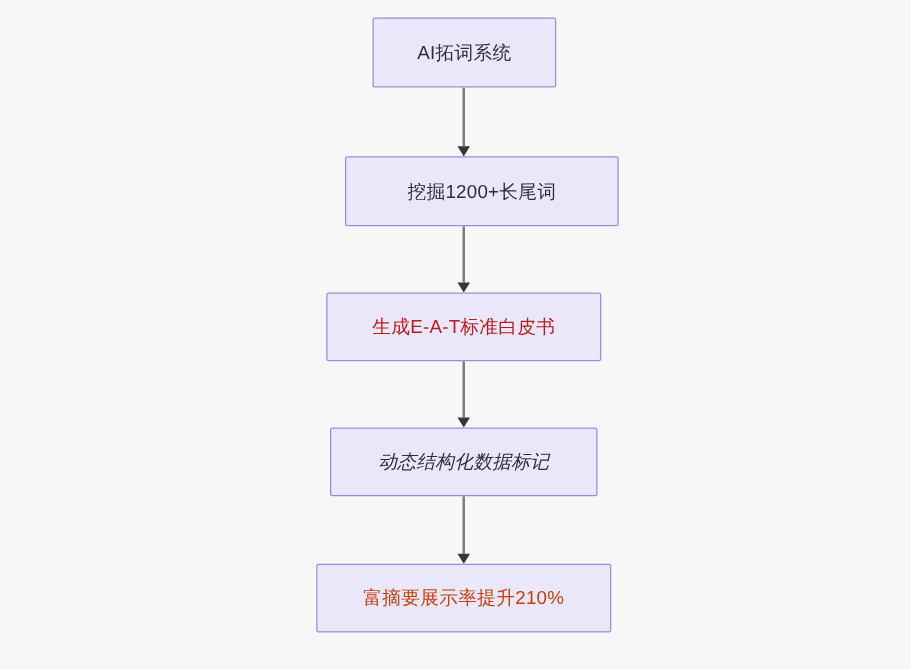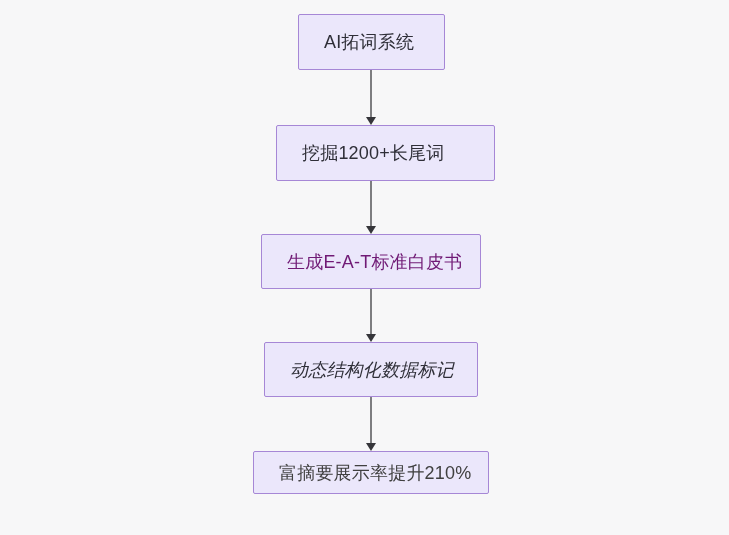--- a/index.html
+++ b/index.html
@@ -20,27 +20,26 @@
     height: 535px;
   }
   .node {
     position: absolute;
     box-sizing: border-box;
     background: #ebe7fb;
     border: 1px solid #a687d6;
     border-radius: 2px;
     display: flex;
     align-items: center;
-    justify-content: flex-start;
+    justify-content: center;
     color: #2f2f38;
-    font-size: 18px;
+    font-size: 15px;
     letter-spacing: 0.2px;
     white-space: nowrap;
     user-select: none;
-    padding-left: 25px;
   }
   .node-label {
     display: block;
     line-height: 1;
   }
   .edge {
     position: absolute;
     width: 0;
     height: 0;
     overflow: visible;
@@ -81,22 +80,22 @@
     <div class="edge" style="left: 371px; top: 397px;">
       <div class="edge-line" style="height: 46px; background: rgb(125, 125, 128);"></div>
       <div class="edge-head" style="top: 46px; border-top-color: rgb(53, 53, 58);"></div>
     </div>
     <div class="node" style="left: 298px; top: 14px; width: 147px; height: 56px; background: rgb(235, 231, 251); border-color: rgb(166, 135, 214); color: rgb(47, 47, 56);">
       <span class="node-label">AI拓词系统</span>
     </div>
     <div class="node" style="left: 276px; top: 125px; width: 219px; height: 56px; background: rgb(235, 231, 251); border-color: rgb(166, 135, 214); color: rgb(47, 47, 56);">
       <span class="node-label">挖掘1200+长尾词</span>
     </div>
-    <div class="node" style="left: 261px; top: 234px; width: 220px; height: 55px; background: rgb(235, 231, 251); border-color: rgb(166, 135, 214); color: #701a75;">
+    <div class="node" style="left: 261px; top: 234px; width: 220px; height: 55px; background: rgb(235, 231, 251); border-color: rgb(166, 135, 214); color: #b91c1c;">
       <span class="node-label">生成E-A-T标准白皮书</span>
     </div>
     <div class="node" style="left: 264px; top: 342px; width: 214px; height: 55px; background: rgb(235, 231, 251); border-color: rgb(166, 135, 214); color: rgb(47, 47, 56); font-style: italic;">
       <span class="node-label">动态结构化数据标记</span>
     </div>
-    <div class="node" style="left: 253px; top: 451px; width: 236px; height: 43px; background: rgb(235, 231, 251); border-color: rgb(166, 135, 214); color: #404040;">
+    <div class="node" style="left: 253px; top: 451px; width: 236px; height: 55px; background: rgb(235, 231, 251); border-color: rgb(166, 135, 214); color: #c2410c;">
       <span class="node-label">富摘要展示率提升210%</span>
     </div>
   </div>
 
 </body></html>

